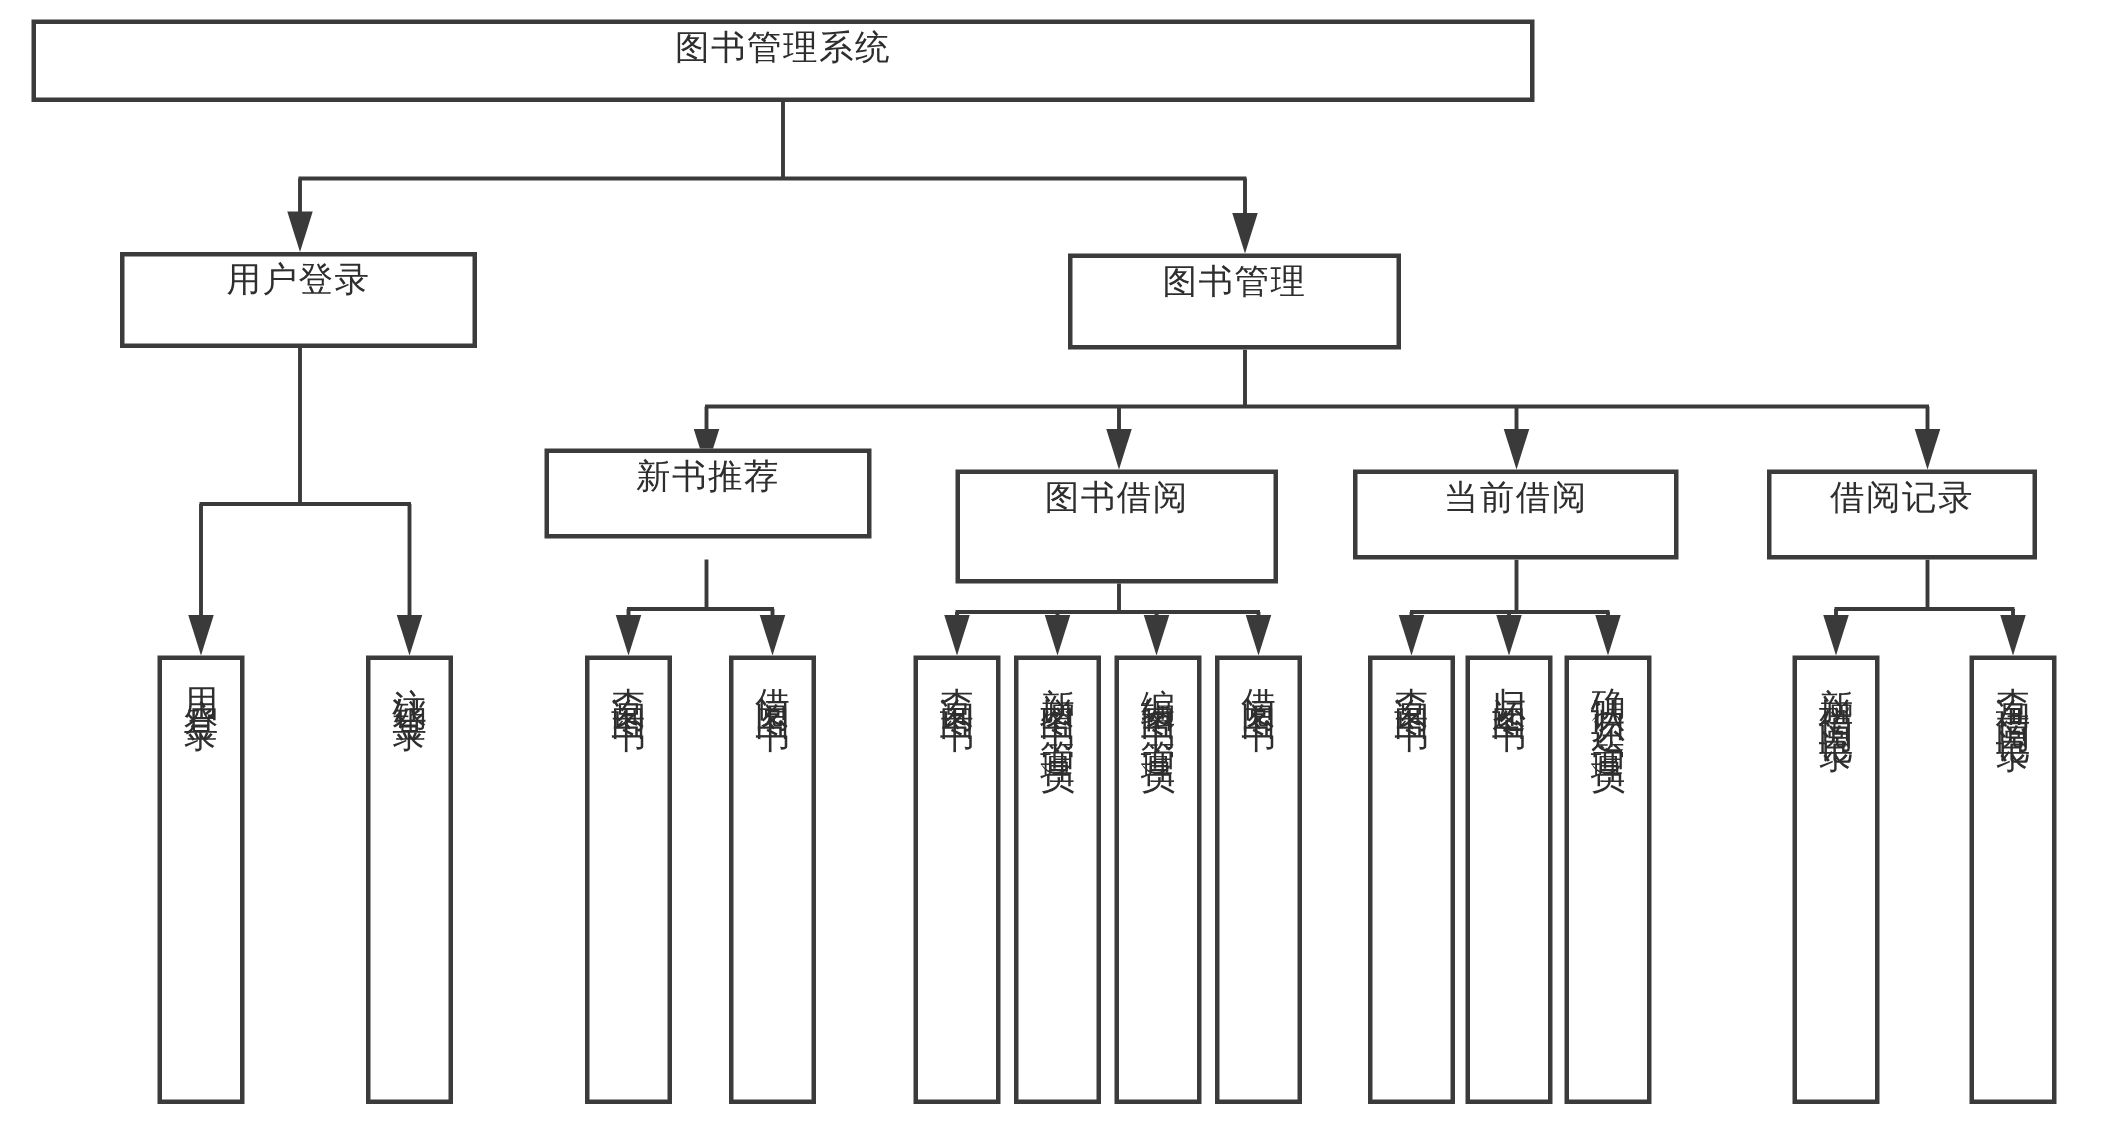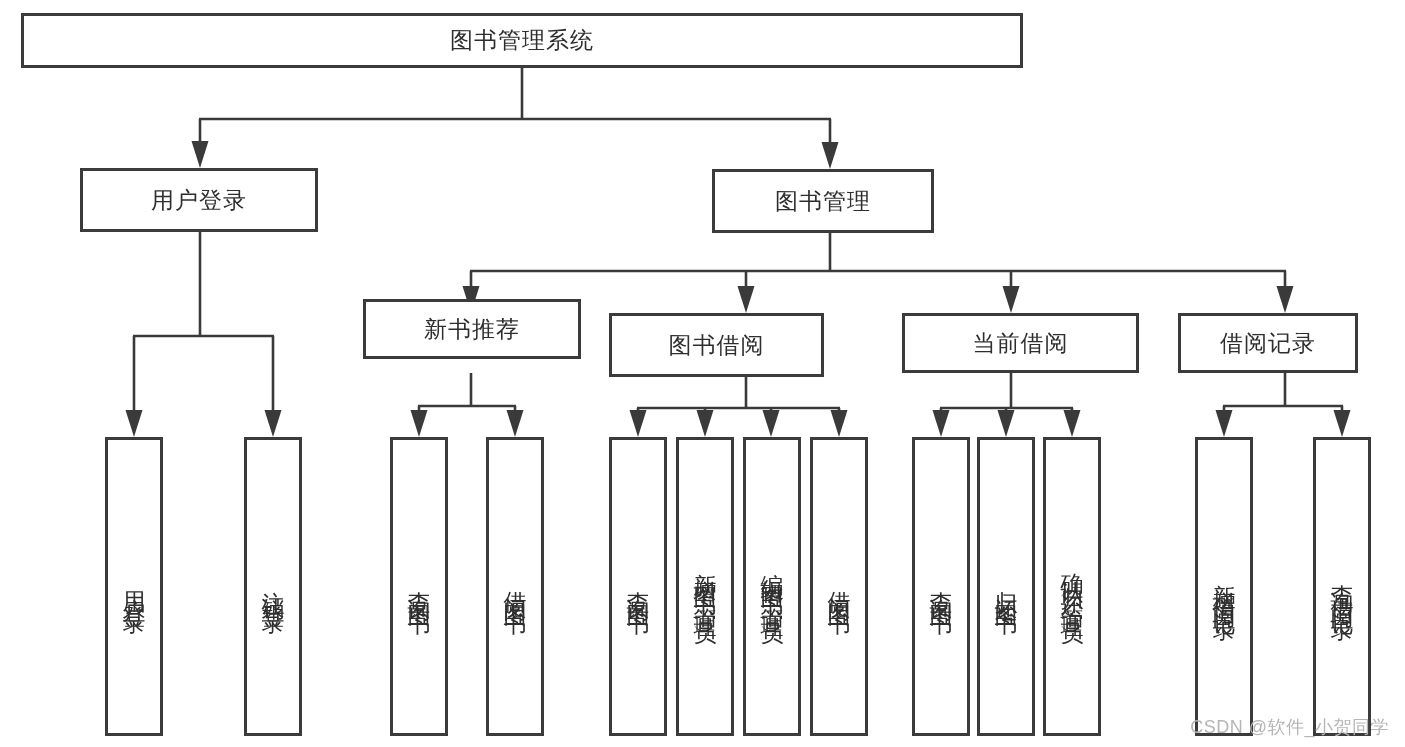--- a/index.html
+++ b/index.html
@@ -23,21 +23,21 @@
     width: 1405px; height: 747px;
   }
   svg.connectors line { stroke: var(--line); stroke-width: 2.6; }
   svg.connectors polygon { fill: var(--line); }
   .box {
     position: absolute;
     box-sizing: border-box;
     border: 3px solid var(--border);
     background: #ffffff;
     display: flex;
-    align-items: center;
+    align-items: flex-start;
     justify-content: center;
     color: var(--text);
   }
   .box .lbl {
     font-size: 23px;
     letter-spacing: 1px;
     white-space: nowrap;
   }
   .box .vlbl {
     writing-mode: vertical-rl;
@@ -122,24 +122,24 @@
   <div class="box" style="left:80px;top:168px;width:238px;height:64px">
     <span class="lbl">用户登录</span>
   </div>
   <div class="box" style="left:712px;top:169px;width:222px;height:64px">
     <span class="lbl">图书管理</span>
   </div>
 
   <div class="box" style="left:363px;top:299px;width:218px;height:60px">
     <span class="lbl">新书推荐</span>
   </div>
-  <div class="box" style="left:609px;top:313px;width:215px;height:64px">
+  <div class="box" style="left:637px;top:313px;width:215px;height:76px">
     <span class="lbl">图书借阅</span>
   </div>
-  <div class="box" style="left:902px;top:313px;width:237px;height:60px">
+  <div class="box" style="left:902px;top:313px;width:217px;height:60px">
     <span class="lbl">当前借阅</span>
   </div>
   <div class="box" style="left:1178px;top:313px;width:180px;height:60px">
     <span class="lbl">借阅记录</span>
   </div>
 
   <div class="box" style="left:105px;top:437px;width:58px;height:299px">
     <span class="vlbl">用户登录</span>
   </div>
   <div class="box" style="left:244px;top:437px;width:58px;height:299px">
@@ -176,14 +176,13 @@
     <span class="vlbl">确认归还（管理员）</span>
   </div>
 
   <div class="box" style="left:1195px;top:437px;width:58px;height:299px">
     <span class="vlbl">新增借阅记录</span>
   </div>
   <div class="box" style="left:1313px;top:437px;width:58px;height:299px">
     <span class="vlbl">查询借阅记录</span>
   </div>
 
-  <div class="watermark">CSDN @软件_小贺同学</div>
 </div>
 
 </body></html>

